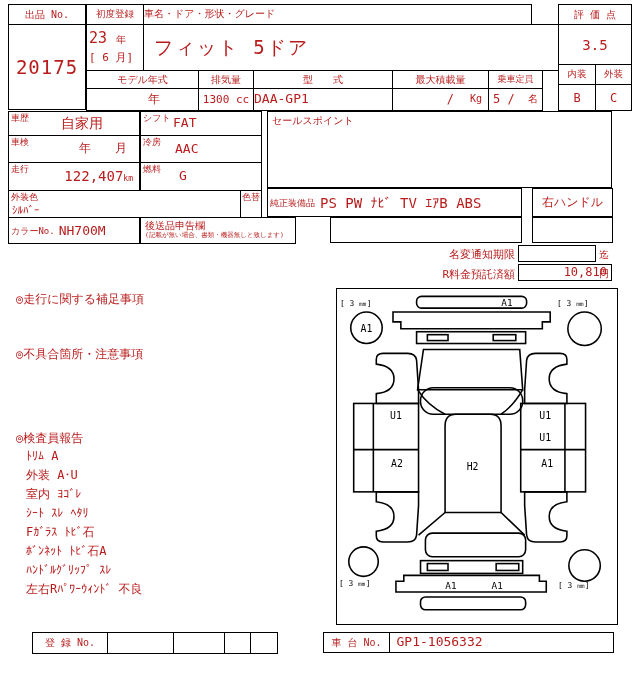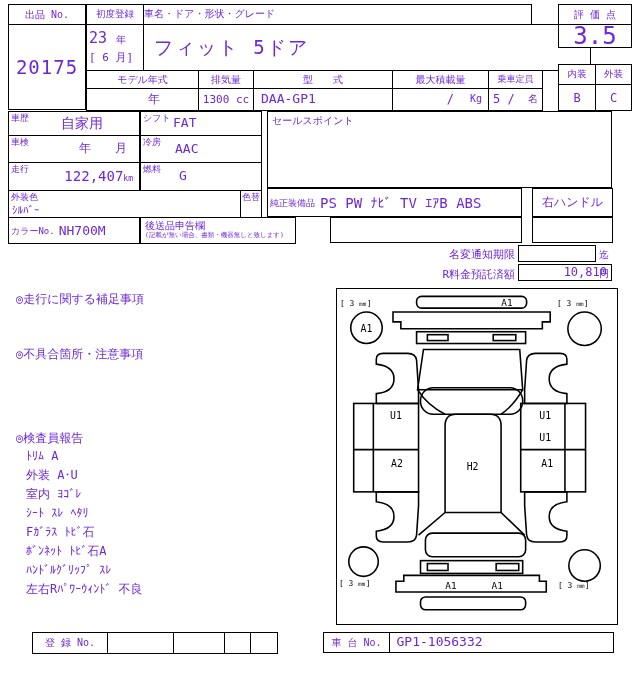--- a/index.html
+++ b/index.html
@@ -1,17 +1,17 @@
 <!DOCTYPE html>
 <html><head>
 <meta charset="utf-8">
 <style>
   html,body{margin:0;padding:0;background:#fff;}
   .sheet{position:relative;width:640px;height:680px;background:#ffffff;
-         font-family:"DejaVu Sans Mono","DejaVu Sans",monospace;color:#6d28d9;overflow:hidden;}
+         font-family:"DejaVu Sans Mono","DejaVu Sans",monospace;color:#b91c1c;overflow:hidden;}
   .abs{position:absolute;box-sizing:border-box;}
   .cell{border:1.5px solid #000;background:#fff;}
   .ctr{display:flex;align-items:center;justify-content:center;}
   .lbl{font-size:9px;line-height:10px;}
   .hdr{font-size:10px;}
   .sp{white-space:pre;}
   svg text{font-family:"DejaVu Sans Mono","DejaVu Sans",monospace;fill:#000;}
 </style>
 </head>
 <body>
@@ -42,42 +42,42 @@
   <div class="abs cell" style="left:86px;top:88px;width:113px;height:23px;font-size:12px;line-height:20px;text-align:right;padding-right:38px;"><span>年</span></div>
 
   <div class="abs cell ctr hdr" style="left:198px;top:70px;width:56px;height:19px;">
       <span>排気量</span>
     </div>
   <div class="abs cell ctr" style="left:198px;top:88px;width:56px;height:23px;font-size:11px;">
       <span>1300 cc</span>
     </div>
 
   <div class="abs cell ctr hdr sp" style="left:253px;top:70px;width:140px;height:19px;"><span class="sp">型　　式</span></div>
-  <div class="abs cell" style="left:253px;top:88px;width:140px;height:23px;font-size:13px;line-height:20px;padding-left:7px;"><span>DAA-GP1</span></div>
+  <div class="abs cell" style="left:253px;top:88px;width:140px;height:23px;font-size:13px;line-height:20px;padding-left:0;"><span>DAA-GP1</span></div>
 
   <div class="abs cell ctr hdr" style="left:392px;top:70px;width:97px;height:19px;">
       <span>最大積載量</span>
     </div>
   <div class="abs cell" style="left:392px;top:88px;width:97px;height:23px;font-size:12px;line-height:20px;display:flex;justify-content:flex-end;gap:16px;padding-right:6px;">
     <span>/</span>
       <span style="font-size:10px;">Kg</span>
   </div>
 
   <div class="abs cell ctr" style="left:488px;top:70px;width:55px;height:19px;font-size:9px;">
       <span>乗車定員</span>
     </div>
   <div class="abs cell" style="left:488px;top:88px;width:55px;height:23px;font-size:12px;line-height:20px;display:flex;justify-content:space-between;padding:0 4px;">
     <span>5 /</span>
       <span style="font-size:10px;">名</span>
   </div>
 
   <div class="abs cell ctr hdr" style="left:558px;top:4px;width:74px;height:21px;">
       <span>評 価 点</span>
     </div>
-  <div class="abs cell ctr" style="left:558px;top:24px;width:74px;height:24px;font-size:24px;">
+  <div class="abs cell ctr" style="left:558px;top:24px;width:74px;height:41px;font-size:14px;">
       <span>3.5</span>
     </div>
   <div class="abs cell ctr" style="left:558px;top:64px;width:38px;height:21px;font-size:9.5px;">
       <span>内装</span>
     </div>
   <div class="abs cell ctr" style="left:595px;top:64px;width:37px;height:21px;font-size:9.5px;">
       <span>外装</span>
     </div>
   <div class="abs cell ctr" style="left:558px;top:84px;width:38px;height:27px;font-size:12px;">
       <span>B</span>

